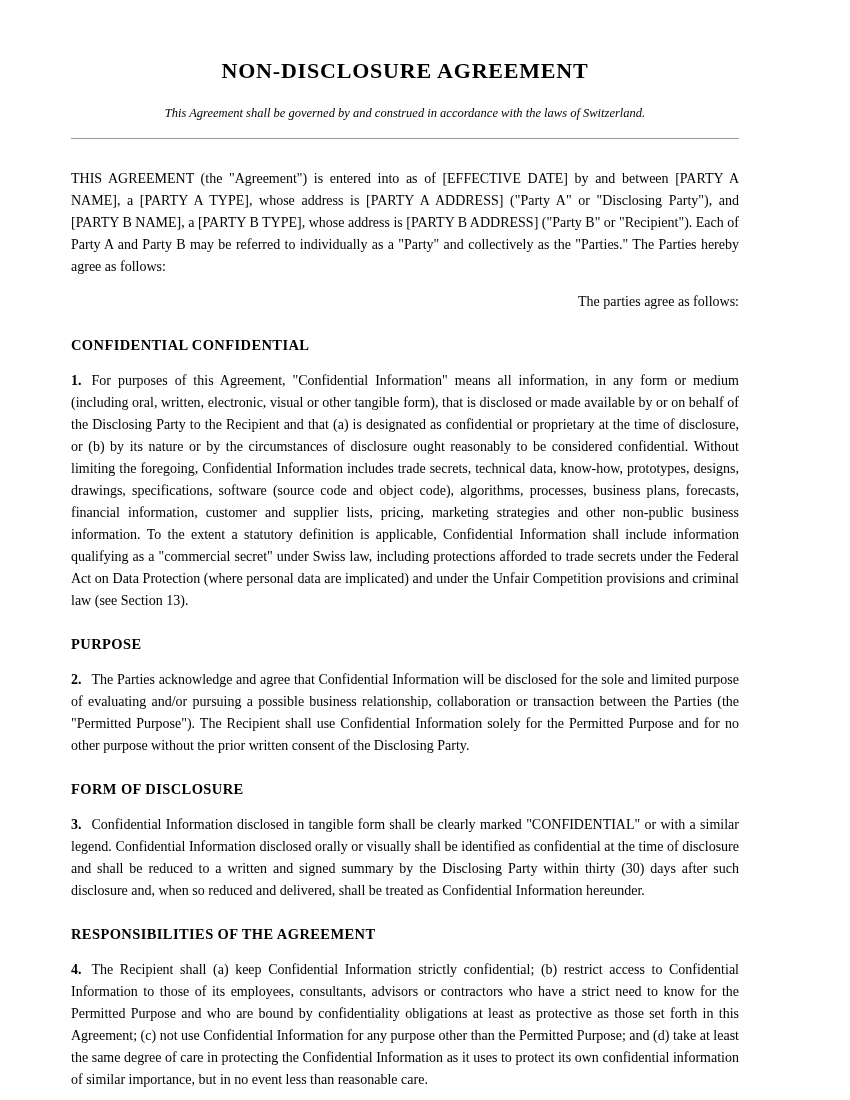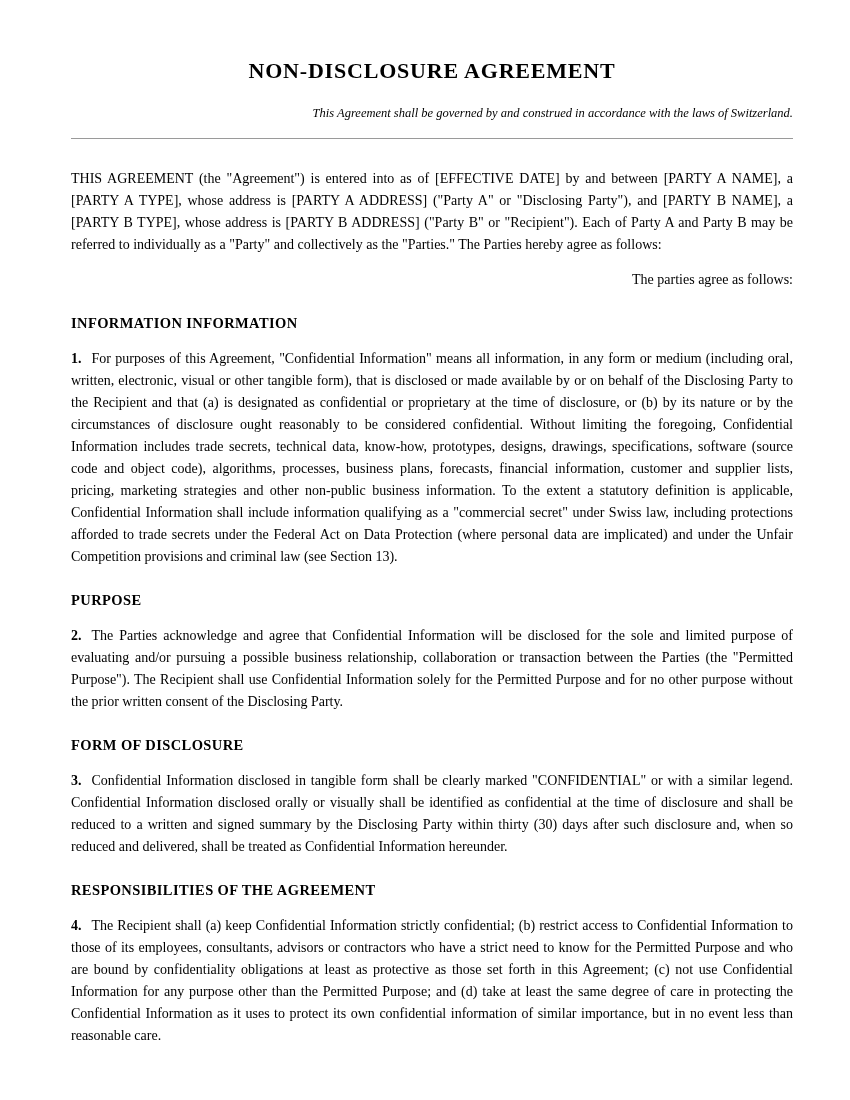--- a/index.html
+++ b/index.html
@@ -4,39 +4,39 @@
 <style>
   html, body {
     margin: 0;
     padding: 0;
     background: #ffffff;
   }
   .page {
     box-sizing: border-box;
     width: 850px;
     height: 1100px;
-    padding: 58px 57px 0 71px;
+    padding: 58px 111px 0 71px;
     background: #ffffff;
     color: #000000;
     font-family: "Liberation Serif", "DejaVu Serif", serif;
     overflow: hidden;
   }
   h1.doc-title {
     font-size: 22px;
     line-height: 26px;
     font-weight: bold;
     text-align: center;
     letter-spacing: 0.8px;
     margin: 0 0 21px 0;
   }
   p.subtitle {
     font-size: 12.5px;
     line-height: 16px;
     font-style: italic;
-    text-align: right;
+    text-align: center;
     margin: 0 0 17px 0;
   }
   hr.title-rule {
     border: none;
     border-top: 1px solid #9a9a9a;
     margin: 0 0 29px 0;
   }
   p.body-text {
     font-size: 14px;
     line-height: 22px;
@@ -67,21 +67,21 @@
 
   <p class="subtitle">This Agreement shall be governed by and construed in accordance with the laws of Switzerland.</p>
 
   <hr class="title-rule">
 
   <p class="body-text">THIS AGREEMENT (the "Agreement") is entered into as of [EFFECTIVE DATE] by and between [PARTY A NAME], a [PARTY A TYPE], whose address is [PARTY A ADDRESS] ("Party A" or "Disclosing Party"), and [PARTY B NAME], a [PARTY B TYPE], whose address is [PARTY B ADDRESS] ("Party B" or "Recipient"). Each of Party A and Party B may be referred to individually as a "Party" and collectively as the "Parties." The Parties hereby agree as follows:</p>
 
   <p class="body-text lead-in">The parties agree as follows:</p>
 
   <section>
-    <h2 class="section-heading">INFORMATION INFORMATION</h2>
+    <h2 class="section-heading">CONFIDENTIAL CONFIDENTIAL</h2>
     <p class="body-text"><span class="clause-num">1.</span><span>For purposes of this Agreement, "Confidential Information" means all information, in any form or medium (including oral, written, electronic, visual or other tangible form), that is disclosed or made available by or on behalf of the Disclosing Party to the Recipient and that (a) is designated as confidential or proprietary at the time of disclosure, or (b) by its nature or by the circumstances of disclosure ought reasonably to be considered confidential. Without limiting the foregoing, Confidential Information includes trade secrets, technical data, know-how, prototypes, designs, drawings, specifications, software (source code and object code), algorithms, processes, business plans, forecasts, financial information, customer and supplier lists, pricing, marketing strategies and other non-public business information. To the extent a statutory definition is applicable, Confidential Information shall include information qualifying as a "commercial secret" under Swiss law, including protections afforded to trade secrets under the Federal Act on Data Protection (where personal data are implicated) and under the Unfair Competition provisions and criminal law (see Section 13).</span></p>
   </section>
 
   <section>
     <h2 class="section-heading">PURPOSE</h2>
     <p class="body-text"><span class="clause-num">2.</span><span>The Parties acknowledge and agree that Confidential Information will be disclosed for the sole and limited purpose of evaluating and/or pursuing a possible business relationship, collaboration or transaction between the Parties (the "Permitted Purpose"). The Recipient shall use Confidential Information solely for the Permitted Purpose and for no other purpose without the prior written consent of the Disclosing Party.</span></p>
   </section>
 
   <section>
     <h2 class="section-heading">FORM OF DISCLOSURE</h2>

